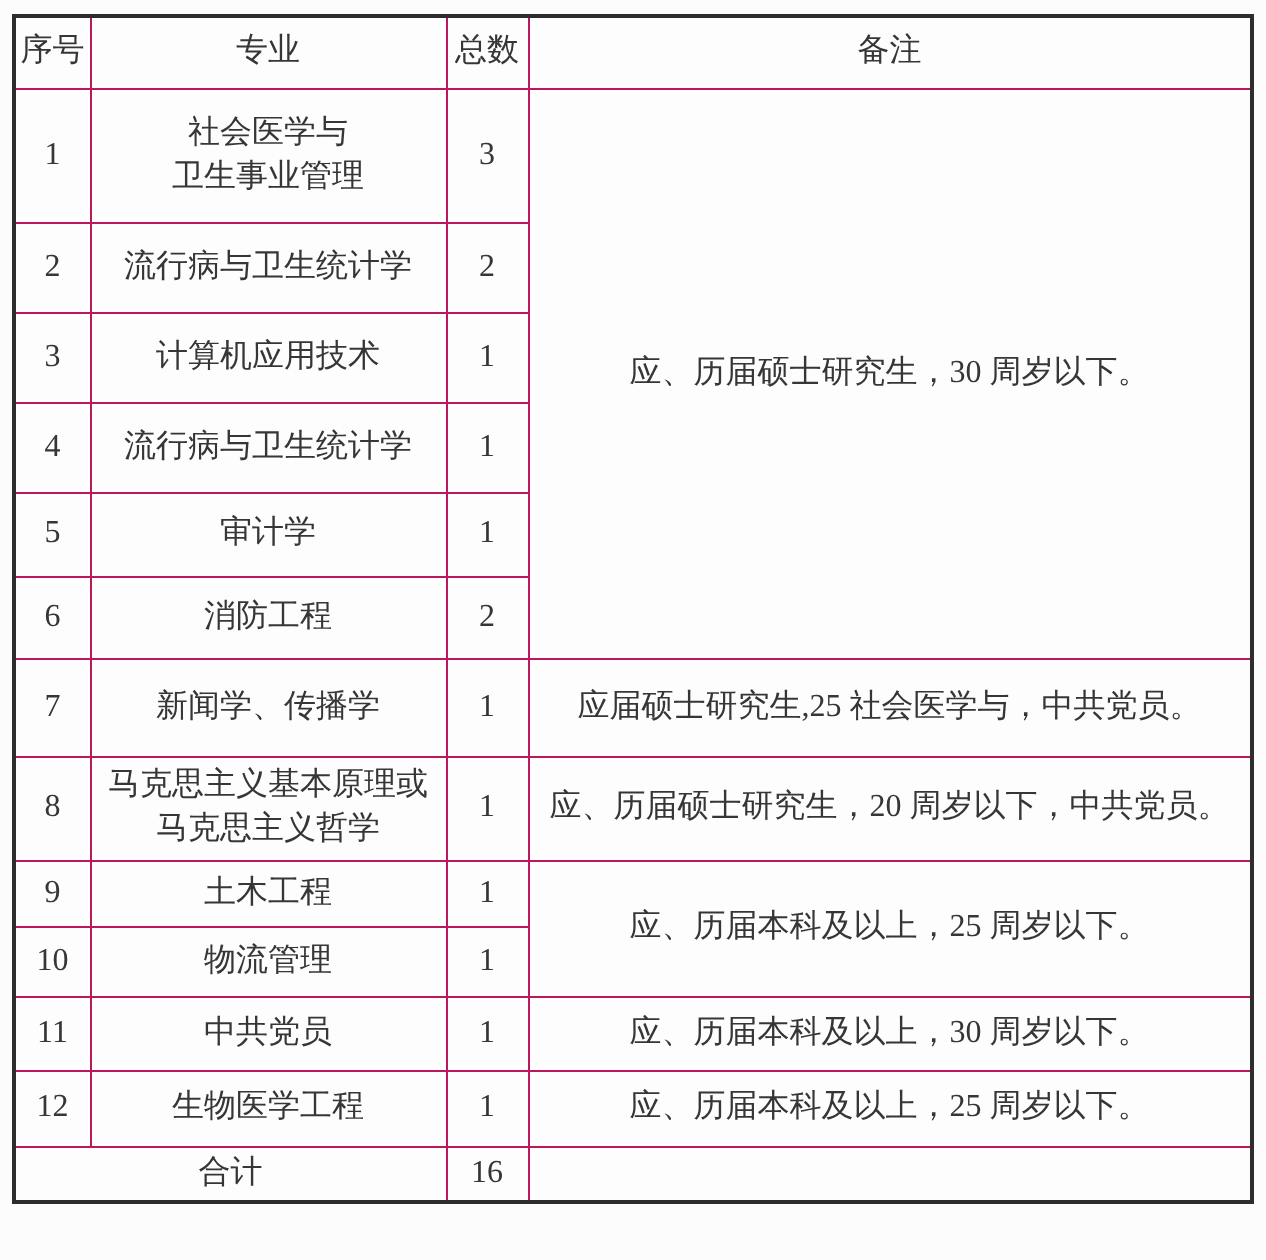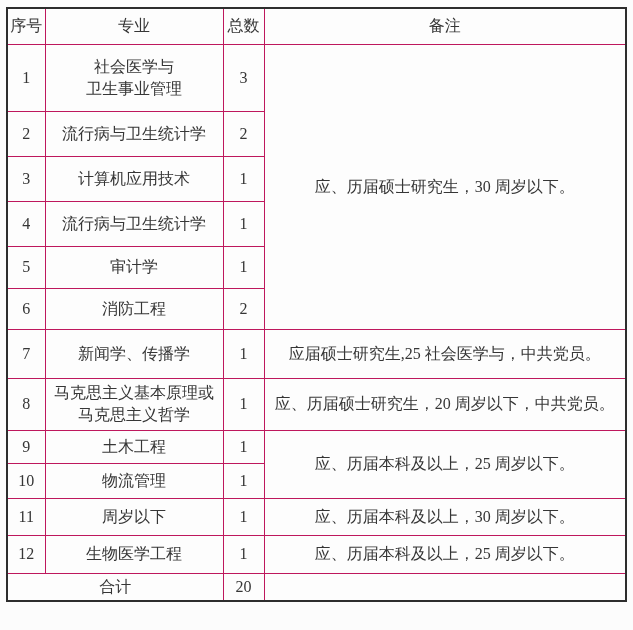--- a/index.html
+++ b/index.html
@@ -138,34 +138,34 @@
     <td>10</td>
     <td>
       <div>物流管理</div>
     </td>
     <td>1</td>
   </tr>
 
   <tr style="height:37px">
     <td>11</td>
     <td>
-      <div>周岁以下</div>
+      <div>中共党员</div>
     </td>
     <td>1</td>
     <td class="remark-cell">应、历届本科及以上，30 周岁以下。</td>
   </tr>
 
   <tr style="height:38px">
     <td>12</td>
     <td>
       <div>生物医学工程</div>
     </td>
     <td>1</td>
     <td class="remark-cell">应、历届本科及以上，25 周岁以下。</td>
   </tr>
 
   <tr style="height:28px">
     <td colspan="2">合计</td>
-    <td class="bold">20</td>
+    <td class="bold">16</td>
     <td></td>
   </tr>
 </tbody>
   </table>
 
 </body></html>

